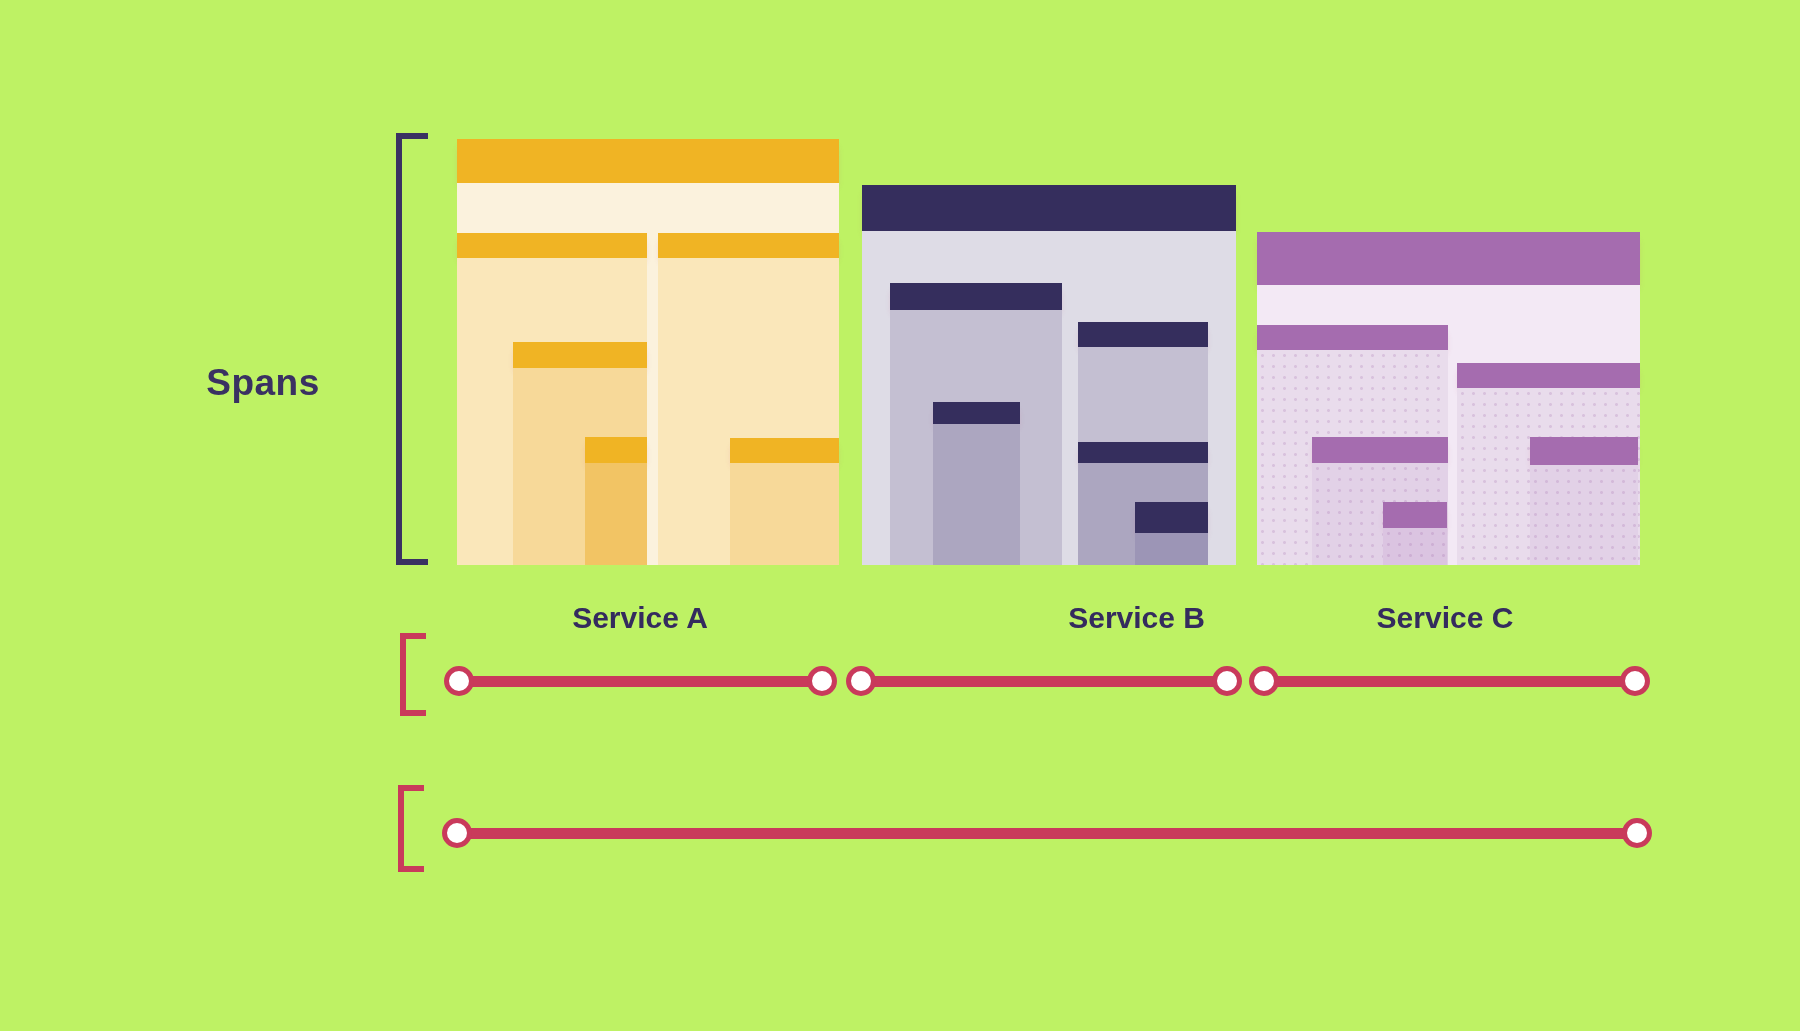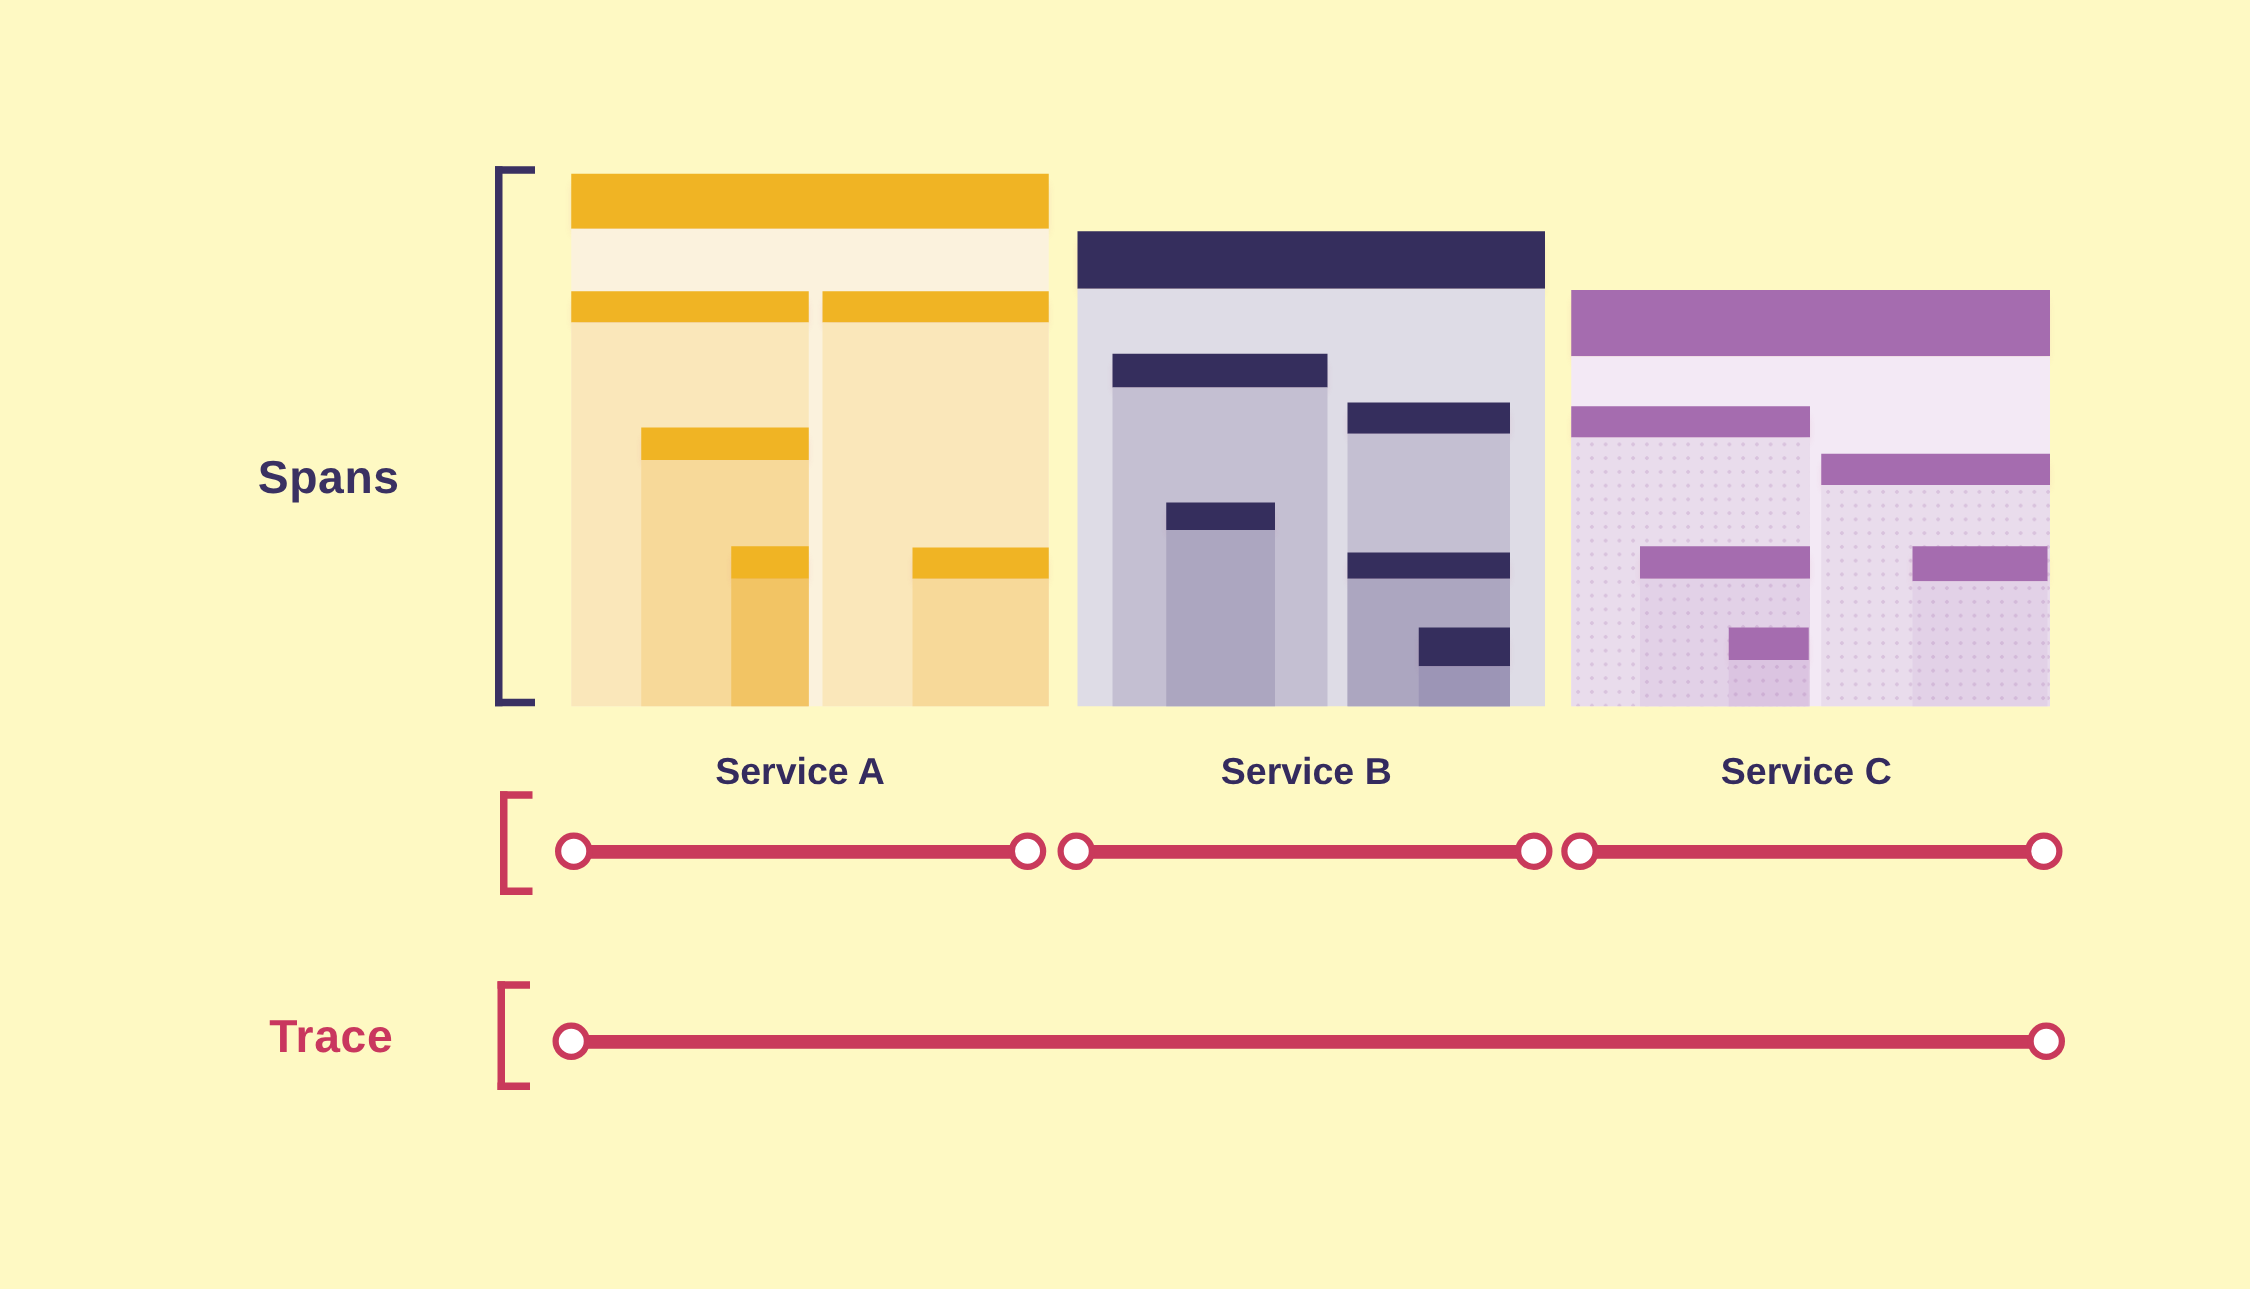--- a/index.html
+++ b/index.html
@@ -1,17 +1,17 @@
 <!DOCTYPE html>
 <html><head>
 <meta charset="utf-8">
 <style>
   html,body{margin:0;padding:0;background:#ffffff;}
   .canvas{
-    position:relative;width:1800px;height:1031px;background:#fef9c3;overflow:hidden;
+    position:relative;width:1800px;height:1031px;background:#bef264;overflow:hidden;
     font-family:"Liberation Sans","DejaVu Sans",sans-serif;
   }
   .side-label{
     position:absolute;width:340px;text-align:center;font-weight:700;font-size:37px;
     letter-spacing:.5px;line-height:1;transform:translate(-50%,-50%);
   }
   .side-label.navy{color:#3A3162;}
   .side-label.red{color:#C9375E;}
   .bracket{position:absolute;box-sizing:border-box;}
   .bracket.navy-b{border-left:6px solid #3A3162;border-top:6px solid #3A3162;border-bottom:6px solid #3A3162;}
@@ -38,21 +38,20 @@
 </style>
 </head>
 <body>
 
 <div class="canvas">
   <div class="side-label navy" style="left:263px;top:382px;">Spans</div>
   <div class="bracket navy-b" id="spans-bracket"></div>
 
   <div class="bracket red-b" id="transactions-bracket"></div>
 
-  <div class="side-label red" style="left:265px;top:829px;">Trace</div>
   <div class="bracket red-b" id="trace-bracket"></div>
 
   <div id="blocks-layer">
       <div class="span-block" style="left: 457px; top: 139px; width: 382px; height: 426px;">
         <div class="span-header" style="height: 44px; background: rgb(240, 180, 36);"></div>
         <div class="span-body" style="background-color: rgb(251, 242, 221);"></div>
       </div>
       <div class="span-block" style="left: 457px; top: 233px; width: 190px; height: 332px;">
         <div class="span-header" style="height: 25px; background: rgb(240, 180, 36);"></div>
         <div class="span-body" style="background-color: rgb(250, 231, 186);"></div>
@@ -117,21 +116,21 @@
         <div class="span-header" style="height: 25px; background: rgb(165, 108, 175);"></div>
         <div class="span-body dots" style="background-color: rgb(233, 220, 236);"></div>
       </div>
       <div class="span-block" style="left: 1530px; top: 437px; width: 108px; height: 128px;">
         <div class="span-header" style="height: 28px; background: rgb(165, 108, 175);"></div>
         <div class="span-body dots" style="background-color: rgb(226, 209, 231);"></div>
       </div>
     </div>
   <div id="labels-layer">
       <div class="service-label" style="left: 640px; top: 603px;">Service A</div>
-      <div class="service-label" style="left: 1045px; top: 603px;">Service B</div>
+      <div class="service-label" style="left: 1045px; top: 603px; text-align: right;">Service B</div>
       <div class="service-label" style="left: 1445px; top: 603px;">Service C</div>
     </div>
   <div id="lines-layer">
       <div class="tline" style="left: 459px; top: 676px; width: 363px; height: 11px;"></div>
       <div class="tdot" style="left: 459px; top: 681px;"></div>
       <div class="tdot" style="left: 822px; top: 681px;"></div>
       <div class="tline" style="left: 861px; top: 676px; width: 366px; height: 11px;"></div>
       <div class="tdot" style="left: 861px; top: 681px;"></div>
       <div class="tdot" style="left: 1227px; top: 681px;"></div>
       <div class="tline" style="left: 1264px; top: 676px; width: 371px; height: 11px;"></div>

